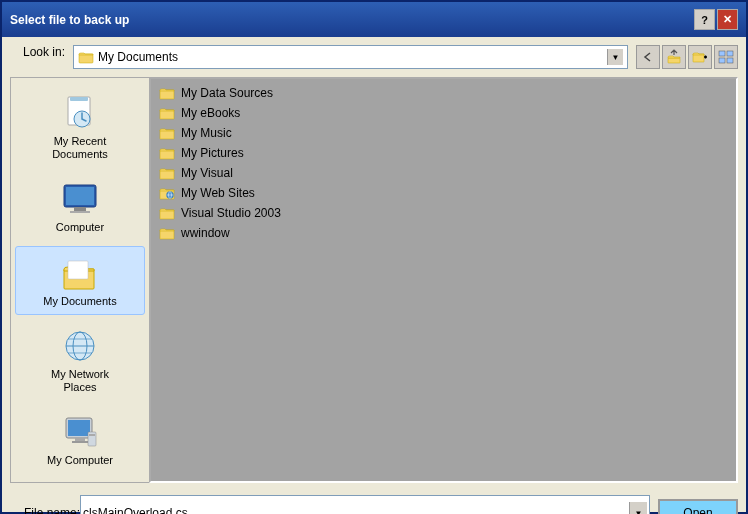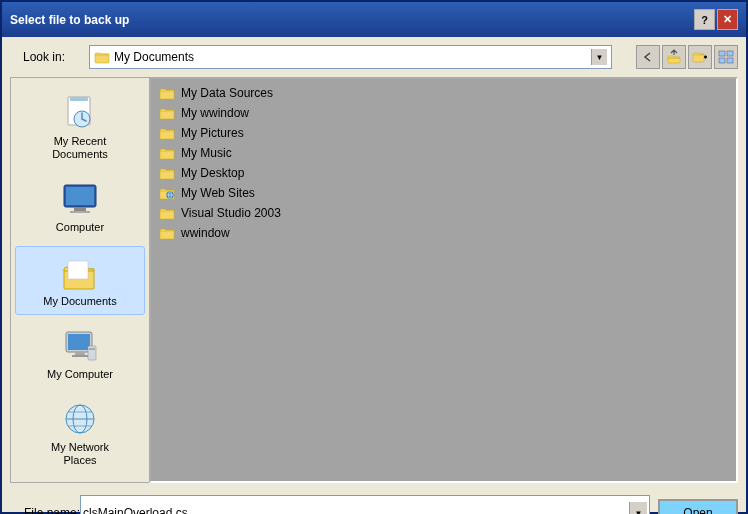--- a/index.html
+++ b/index.html
@@ -70,23 +70,23 @@
 
     .dialog-body {
       flex: 1;
       display: flex;
       flex-direction: column;
       padding: 8px;
     }
 
     .toolbar-row {
       display: flex;
-      align-items: center;
+      align-items: flex-start;
       margin-bottom: 8px;
-      gap: 24px;
+      gap: 8px;
     }
 
     .look-in-label {
       color: #000;
       white-space: nowrap;
       min-width: 55px;
       text-align: right;
     }
 
     .look-in-dropdown {
@@ -389,91 +389,91 @@
 
         <div class="sidebar-item active">
           <div class="sidebar-item-icon">
             <svg width="40" height="40" viewBox="0 0 40 40">
               <rect x="4" y="16" width="30" height="20" rx="1" fill="#f5d56a" stroke="#c8a800" stroke-width="1"></rect>
               <path d="M4 18 L4 16 Q4 14 8 14 L16 14 L18 16 L34 16 L34 18Z" fill="#f5d56a" stroke="#c8a800" stroke-width="1"></path>
               <rect x="8" y="8" width="20" height="18" rx="1" fill="#fff" stroke="#bbb" stroke-width="0.5"></rect>
             </svg>
           </div>
           <span class="sidebar-item-label">My Documents</span>
+        </div>
+
+        <div class="sidebar-item">
+          <div class="sidebar-item-icon">
+            <svg width="40" height="40" viewBox="0 0 40 40">
+              <circle cx="20" cy="20" r="14" fill="#d4e8f5" stroke="#4a8fc0" stroke-width="1"></circle>
+              <ellipse cx="20" cy="20" rx="7" ry="14" fill="none" stroke="#4a8fc0" stroke-width="1"></ellipse>
+              <line x1="6" y1="20" x2="34" y2="20" stroke="#4a8fc0" stroke-width="1"></line>
+              <line x1="8" y1="13" x2="32" y2="13" stroke="#4a8fc0" stroke-width="0.7"></line>
+              <line x1="8" y1="27" x2="32" y2="27" stroke="#4a8fc0" stroke-width="0.7"></line>
+            </svg>
+          </div>
+          <span class="sidebar-item-label">My Network<br>Places</span>
         </div>
 
         <div class="sidebar-item">
           <div class="sidebar-item-icon">
             <svg width="40" height="40" viewBox="0 0 40 40">
               <rect x="6" y="6" width="26" height="20" rx="2" fill="#c8d0d8" stroke="#888" stroke-width="1"></rect>
               <rect x="8" y="8" width="22" height="16" fill="#4a8fd0"></rect>
               <rect x="15" y="26" width="10" height="3" fill="#aaa"></rect>
               <rect x="12" y="29" width="16" height="2" fill="#999"></rect>
               <rect x="28" y="20" width="8" height="14" rx="1" fill="#d0d8e0" stroke="#888" stroke-width="0.5"></rect>
               <rect x="29" y="22" width="6" height="2" fill="#aaa"></rect>
             </svg>
           </div>
           <span class="sidebar-item-label">My Computer</span>
         </div>
 
-        <div class="sidebar-item">
-          <div class="sidebar-item-icon">
-            <svg width="40" height="40" viewBox="0 0 40 40">
-              <circle cx="20" cy="20" r="14" fill="#d4e8f5" stroke="#4a8fc0" stroke-width="1"></circle>
-              <ellipse cx="20" cy="20" rx="7" ry="14" fill="none" stroke="#4a8fc0" stroke-width="1"></ellipse>
-              <line x1="6" y1="20" x2="34" y2="20" stroke="#4a8fc0" stroke-width="1"></line>
-              <line x1="8" y1="13" x2="32" y2="13" stroke="#4a8fc0" stroke-width="0.7"></line>
-              <line x1="8" y1="27" x2="32" y2="27" stroke="#4a8fc0" stroke-width="0.7"></line>
-            </svg>
-          </div>
-          <span class="sidebar-item-label">My Network<br>Places</span>
-        </div>
-
       </div>
 
       <div class="file-list-area">
 
         <div class="file-item">
           <svg class="file-item-icon" viewBox="0 0 16 16">
             <rect x="1" y="5" width="14" height="9" rx="0.5" fill="#f5d56a" stroke="#c8a800" stroke-width="0.5"></rect>
             <path d="M1 6 L1 5 Q1 4 3 4 L6 4 L7 5 L15 5 L15 6Z" fill="#f5d56a" stroke="#c8a800" stroke-width="0.5"></path>
           </svg>
           <span class="file-item-name">My Data Sources</span>
         </div>
 
         <div class="file-item">
           <svg class="file-item-icon" viewBox="0 0 16 16">
             <rect x="1" y="5" width="14" height="9" rx="0.5" fill="#f5d56a" stroke="#c8a800" stroke-width="0.5"></rect>
             <path d="M1 6 L1 5 Q1 4 3 4 L6 4 L7 5 L15 5 L15 6Z" fill="#f5d56a" stroke="#c8a800" stroke-width="0.5"></path>
           </svg>
-          <span class="file-item-name">My wwindow</span>
+          <span class="file-item-name">My eBooks</span>
+        </div>
+
+        <div class="file-item">
+          <svg class="file-item-icon" viewBox="0 0 16 16">
+            <rect x="1" y="5" width="14" height="9" rx="0.5" fill="#f5d56a" stroke="#c8a800" stroke-width="0.5"></rect>
+            <path d="M1 6 L1 5 Q1 4 3 4 L6 4 L7 5 L15 5 L15 6Z" fill="#f5d56a" stroke="#c8a800" stroke-width="0.5"></path>
+          </svg>
+          <span class="file-item-name">My Music</span>
         </div>
 
         <div class="file-item">
           <svg class="file-item-icon" viewBox="0 0 16 16">
             <rect x="1" y="5" width="14" height="9" rx="0.5" fill="#f5d56a" stroke="#c8a800" stroke-width="0.5"></rect>
             <path d="M1 6 L1 5 Q1 4 3 4 L6 4 L7 5 L15 5 L15 6Z" fill="#f5d56a" stroke="#c8a800" stroke-width="0.5"></path>
           </svg>
           <span class="file-item-name">My Pictures</span>
         </div>
 
         <div class="file-item">
           <svg class="file-item-icon" viewBox="0 0 16 16">
             <rect x="1" y="5" width="14" height="9" rx="0.5" fill="#f5d56a" stroke="#c8a800" stroke-width="0.5"></rect>
             <path d="M1 6 L1 5 Q1 4 3 4 L6 4 L7 5 L15 5 L15 6Z" fill="#f5d56a" stroke="#c8a800" stroke-width="0.5"></path>
           </svg>
-          <span class="file-item-name">My Music</span>
-        </div>
-
-        <div class="file-item">
-          <svg class="file-item-icon" viewBox="0 0 16 16">
-            <rect x="1" y="5" width="14" height="9" rx="0.5" fill="#f5d56a" stroke="#c8a800" stroke-width="0.5"></rect>
-            <path d="M1 6 L1 5 Q1 4 3 4 L6 4 L7 5 L15 5 L15 6Z" fill="#f5d56a" stroke="#c8a800" stroke-width="0.5"></path>
-          </svg>
-          <span class="file-item-name">My Desktop</span>
+          <span class="file-item-name">My Visual</span>
         </div>
 
         <div class="file-item">
           <svg class="file-item-icon" viewBox="0 0 16 16">
             <rect x="1" y="5" width="14" height="9" rx="0.5" fill="#f5d56a" stroke="#c8a800" stroke-width="0.5"></rect>
             <path d="M1 6 L1 5 Q1 4 3 4 L6 4 L7 5 L15 5 L15 6Z" fill="#f5d56a" stroke="#c8a800" stroke-width="0.5"></path>
             <circle cx="11" cy="10" r="3.5" fill="#4a8fd0" stroke="#2a6fa0" stroke-width="0.5"></circle>
             <ellipse cx="11" cy="10" rx="1.5" ry="3.5" fill="none" stroke="#fff" stroke-width="0.5"></ellipse>
             <line x1="7.5" y1="10" x2="14.5" y2="10" stroke="#fff" stroke-width="0.5"></line>
           </svg>

